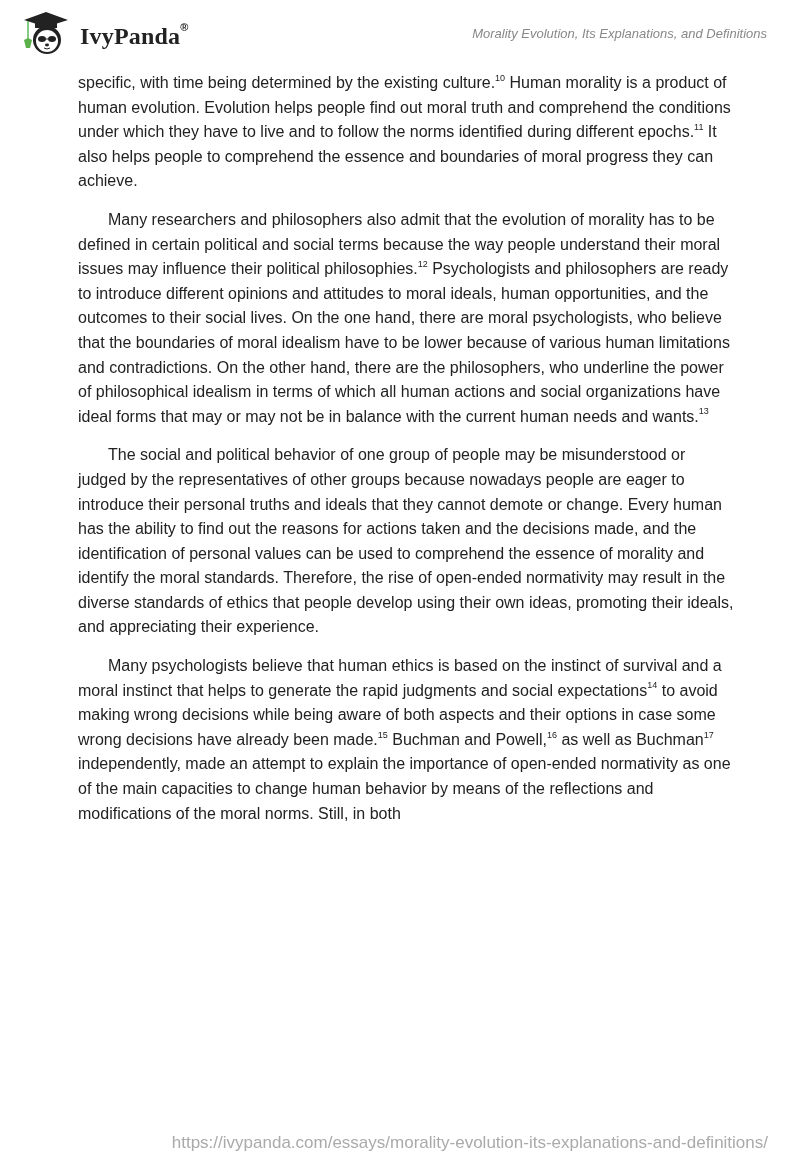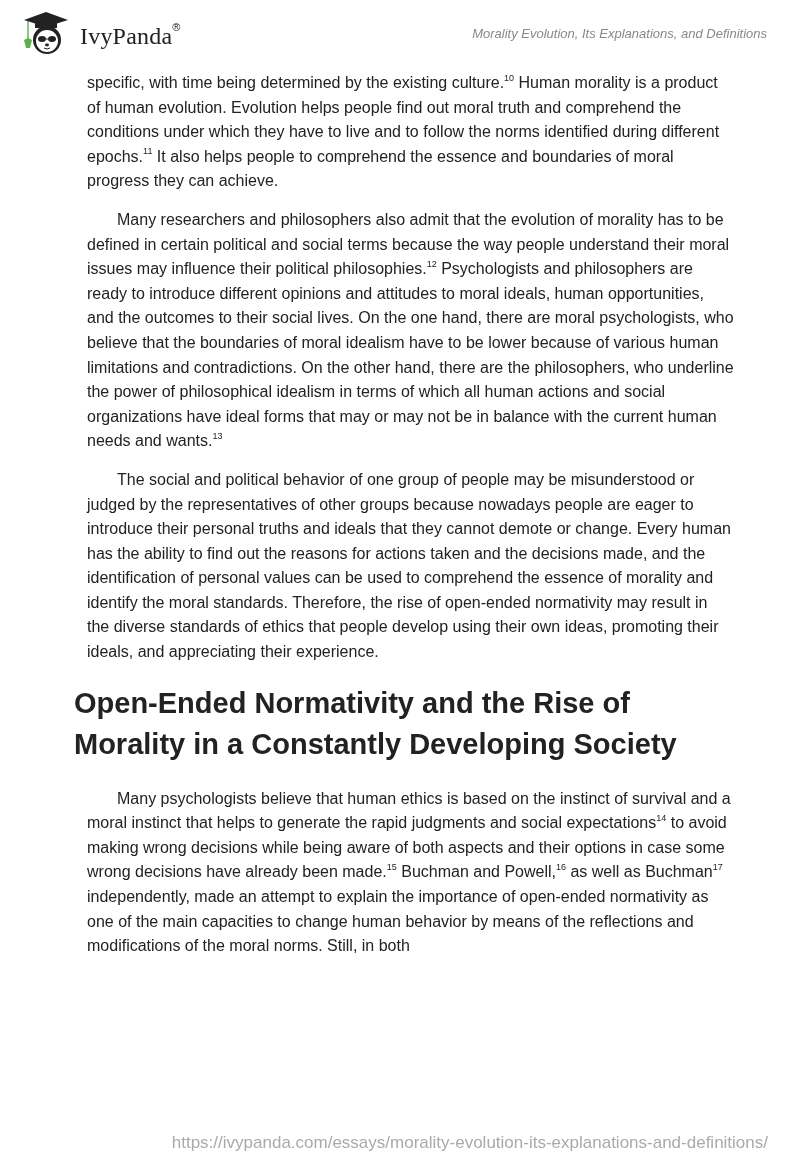--- a/index.html
+++ b/index.html
@@ -1,26 +1,26 @@
 <!DOCTYPE html>
 <html><head>
 <meta charset="utf-8">
 <style>
   html, body { margin: 0; padding: 0; background: #ffffff; }
   body { width: 800px; height: 1160px; position: relative; overflow: hidden;
          font-family: "Liberation Sans", sans-serif; color: #222222; }
   .header { position: absolute; left: 0; top: 0; width: 800px; height: 60px; }
   .logo { position: absolute; left: 18px; top: 10px; display: flex; align-items: center; }
   .logo svg { width: 56px; height: 46px; display: block; }
-  .logo-text { font-family: "Liberation Serif", serif; font-weight: normal; font-size: 24px;
+  .logo-text { font-family: "Liberation Serif", serif; font-weight: bold; font-size: 24px;
                color: #222; margin-left: 6px; margin-top: 6px; letter-spacing: 0.2px; }
   .logo-text sup { font-size: 11px; font-family: "Liberation Sans", sans-serif; vertical-align: top; position: relative; top: -2px; }
   .doc-title { position: absolute; right: 33px; top: 26px; font-size: 13px; color: #888888; font-style: italic; }
   .content { position: absolute; left: 74px; top: 71px; width: 660px; }
-  p { margin: 0 0 14px 13px; font-size: 16px; line-height: 24.6px; color: #222; }
+  p { margin: 0 0 14px 4px; font-size: 16px; line-height: 24.6px; color: #222; }
   p.indent { text-indent: 30px; }
   sup.ref { font-size: 9px; line-height: 0; vertical-align: super; position: relative; top: -1px; }
   h2 { font-size: 29px; line-height: 41px; font-weight: bold; margin: 18px 0 22px 0; color: #222; }
   .footer-url { position: absolute; right: 32px; top: 1133px; font-size: 17px; color: #aaaaaa; }
 </style>
 </head>
 <body>
 
 <div class="header">
   <div class="logo">
@@ -48,18 +48,17 @@
 </div>
 
 <div class="content">
   <p><span>specific, with time being determined by the existing culture.</span><sup class="ref">10</sup><span> Human morality is a product of human evolution. Evolution helps people find out moral truth and comprehend the conditions under which they have to live and to follow the norms identified during different epochs.</span><sup class="ref">11</sup><span> It also helps people to comprehend the essence and boundaries of moral progress they can achieve.</span></p>
 
 
   <p class="indent"><span>Many researchers and philosophers also admit that the evolution of morality has to be defined in certain political and social terms because the way people understand their moral issues may influence their political philosophies.</span><sup class="ref">12</sup><span> Psychologists and philosophers are ready to introduce different opinions and attitudes to moral ideals, human opportunities, and the outcomes to their social lives. On the one hand, there are moral psychologists, who believe that the boundaries of moral idealism have to be lower because of various human limitations and contradictions. On the other hand, there are the philosophers, who underline the power of philosophical idealism in terms of which all human actions and social organizations have ideal forms that may or may not be in balance with the current human needs and wants.</span><sup class="ref">13</sup></p>
 
   <p class="indent">The social and political behavior of one group of people may be misunderstood or judged by the representatives of other groups because nowadays people are eager to introduce their personal truths and ideals that they cannot demote or change. Every human has the ability to find out the reasons for actions taken and the decisions made, and the identification of personal values can be used to comprehend the essence of morality and identify the moral standards. Therefore, the rise of open-ended normativity may result in the diverse standards of ethics that people develop using their own ideas, promoting their ideals, and appreciating their experience.</p>
 
-  <h2>Open-Ended Normativity and the Rise of Morality in a Constantly Developing Society</h2>
 
   <p class="indent"><span>Many psychologists believe that human ethics is based on the instinct of survival and a moral instinct that helps to generate the rapid judgments and social expectations</span><sup class="ref">14</sup><span> to avoid making wrong decisions while being aware of both aspects and their options in case some wrong decisions have already been made.</span><sup class="ref">15</sup><span> Buchman and Powell,</span><sup class="ref">16</sup><span> as well as Buchman</span><sup class="ref">17</sup><span> independently, made an attempt to explain the importance of open-ended normativity as one of the main capacities to change human behavior by means of the reflections and modifications of the moral norms. Still, in both</span></p>
 </div>
 
 <div class="footer-url">https://ivypanda.com/essays/morality-evolution-its-explanations-and-definitions/</div>
 
 </body></html>

